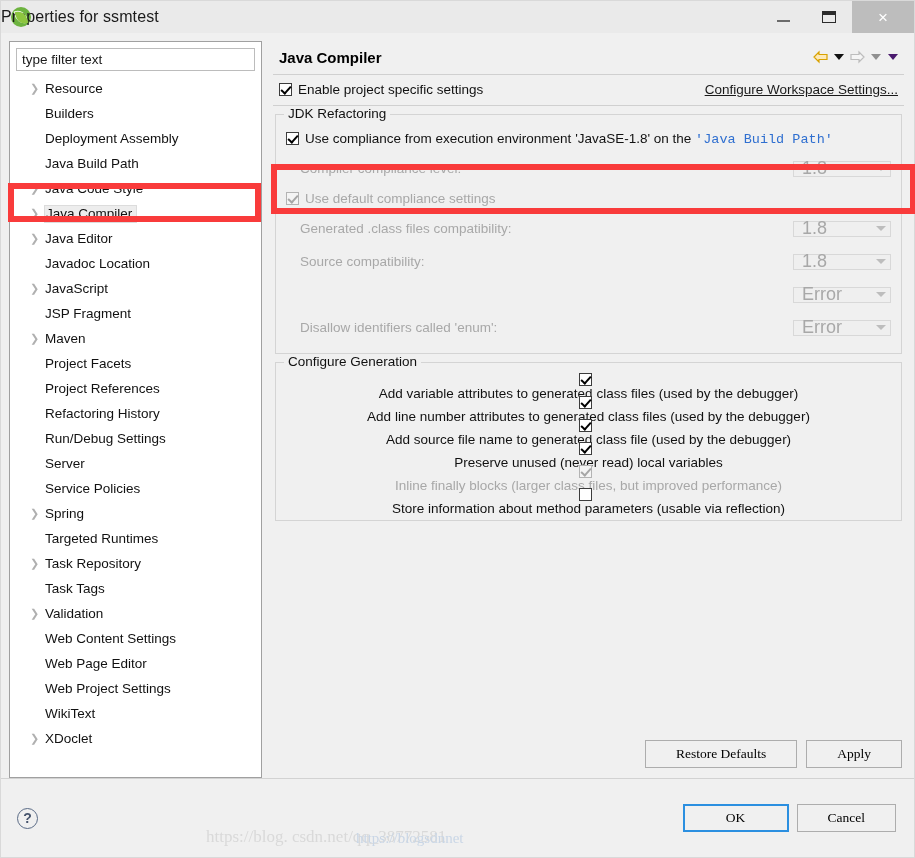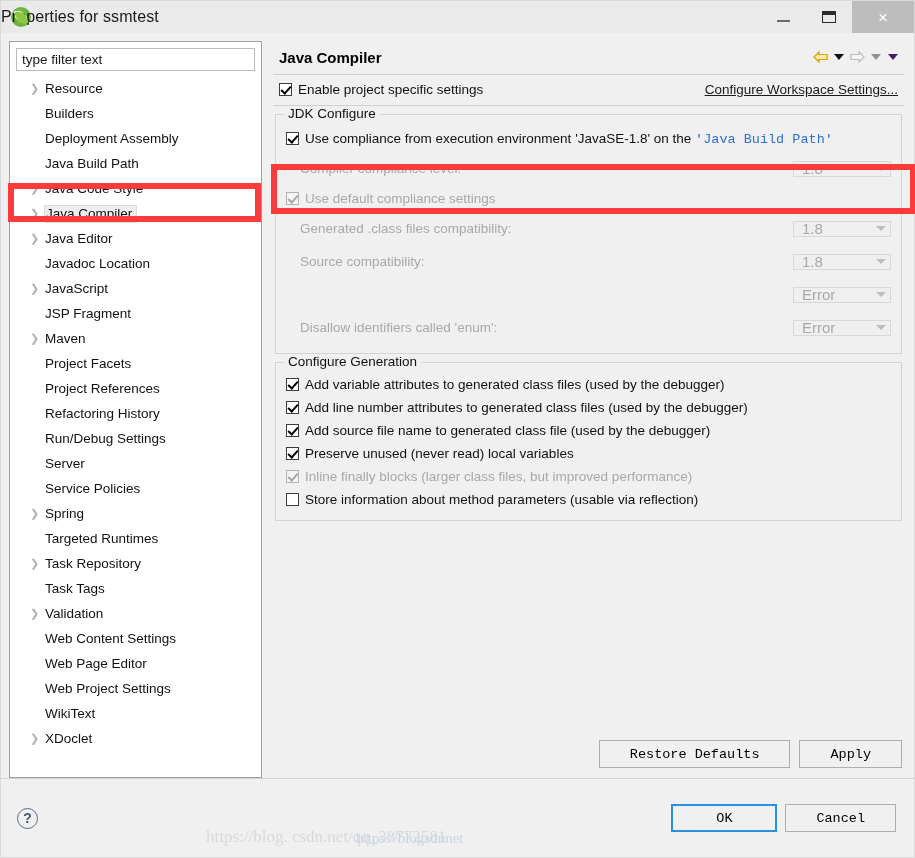--- a/index.html
+++ b/index.html
@@ -257,48 +257,48 @@
   }
   .combo {
     margin-left: auto;
     width: 98px;
     height: 16px;
     border: 1px solid #d8d8d8;
     background: #efefef;
     display: flex;
     align-items: center;
     padding: 0 4px 0 8px;
-    font-size: 15px;
+    font-size: 18px;
     color: #a8a8a8;
     flex: none;
   }
   .combo .caret {
     margin-left: auto;
     width: 0; height: 0;
     border-left: 5px solid transparent;
     border-right: 5px solid transparent;
     border-top: 5px solid #bdbdbd;
   }
 
-  .cf-row { height: 23px; display: flex; align-items: center; }
+  .cf-row { height: 23px; display: flex; align-items: center; flex-direction: column; }
 
   
   #apply-row {
     margin-top: auto;
     display: flex;
     justify-content: flex-end;
     padding: 0 4px 10px 4px;
     gap: 9px;
   }
   .btn {
     height: 28px;
     min-width: 92px;
     background: #f0f0f0;
     border: 1px solid #adadad;
-    font-family: Liberation Mono, monospace;
+    font-family: Liberation Serif, serif;
     font-size: 13.5px;
     color: #000;
     padding: 0 30px;
     cursor: default;
   }
   .btn.primary { border: 2px solid #2b8fe0; min-width: 106px; }
 
   
   #footer {
     position: relative;
@@ -512,21 +512,21 @@
       <div class="hr"></div>
 
       <div id="enable-row">
         <span class="cb checked"></span>
         <span class="cb-label">Enable project specific settings</span>
         <span id="ws-link">Configure Workspace Settings...</span>
       </div>
       <div class="hr"></div>
 
       <div class="group">
-        <div class="group-title">JDK Configure</div>
+        <div class="group-title">JDK Refactoring</div>
 
         <div class="row">
           <span class="cb checked"></span>
           <span class="cb-label"><span>Use compliance from execution environment 'JavaSE-1.8' on the </span><span class="lnk">'Java Build Path'</span></span>
         </div>
 
         <div class="row tall">
           <span class="field-label">Compiler compliance level:</span>
           <span class="combo">
             <span>1.8</span>

